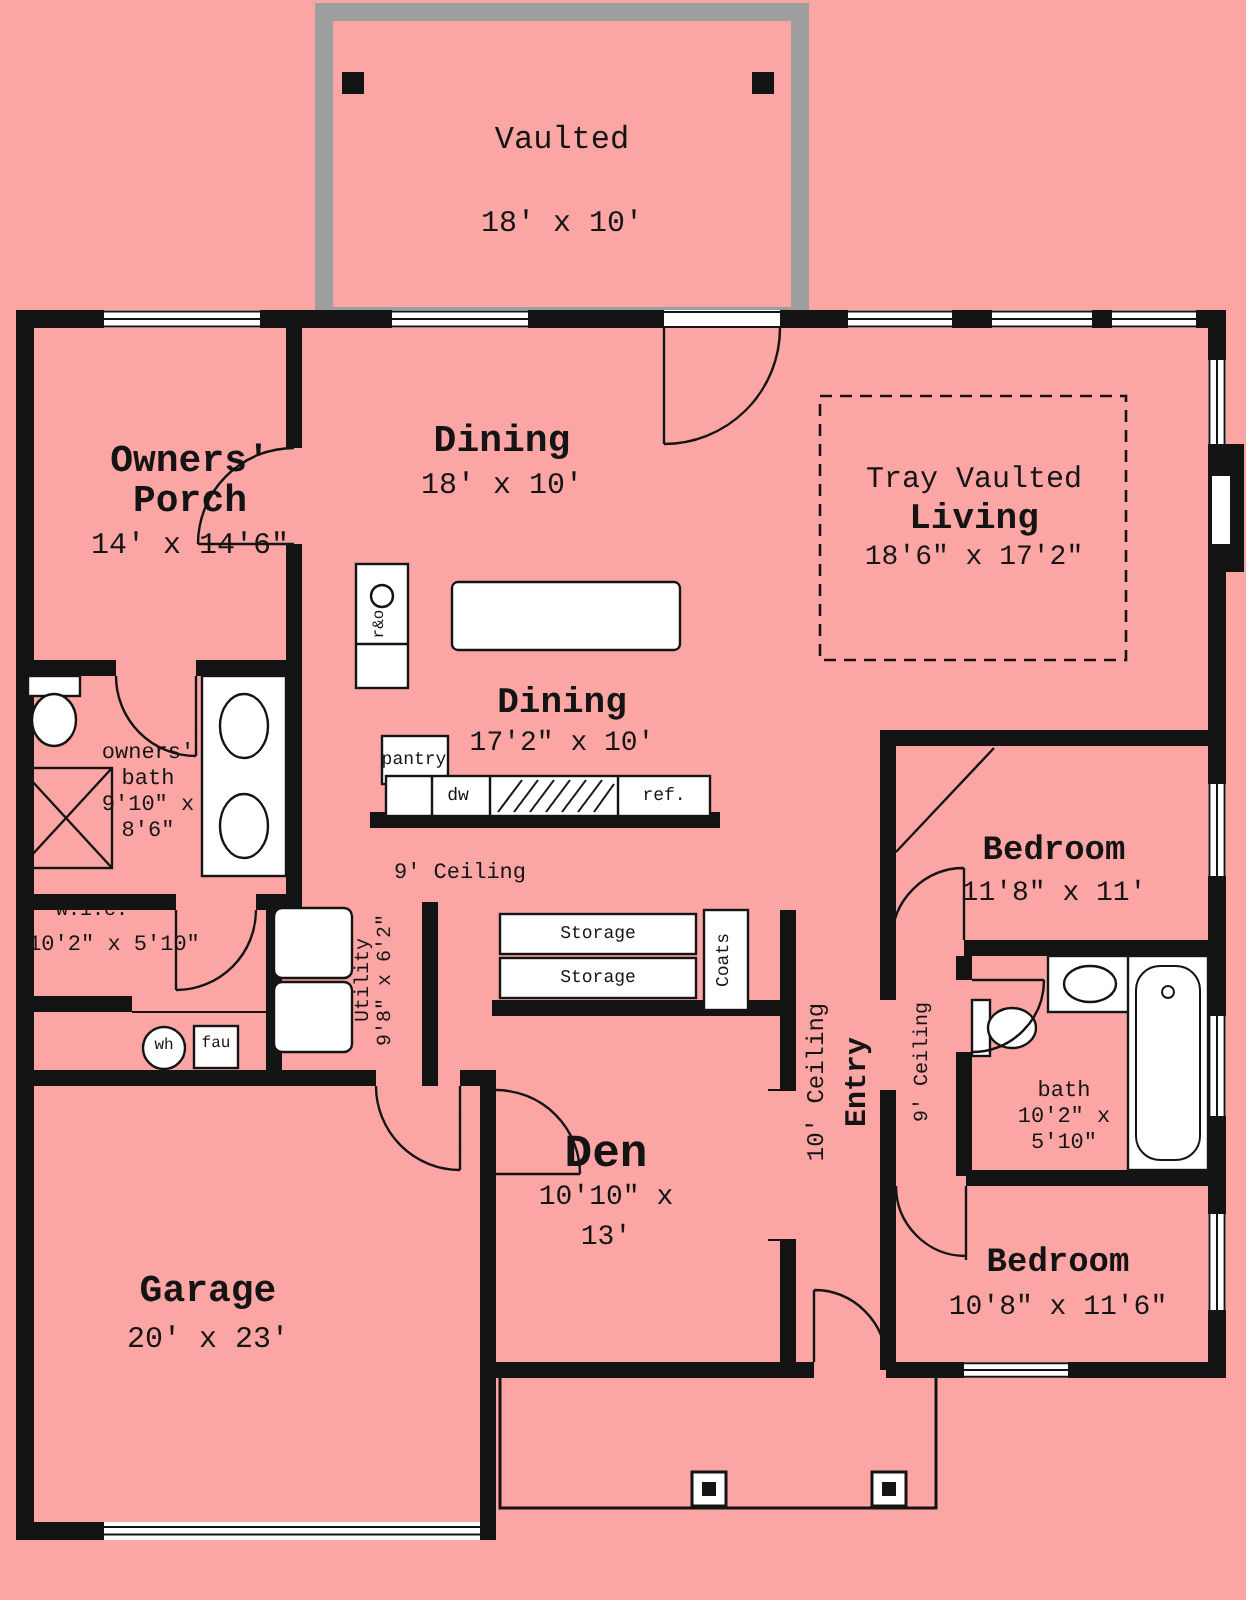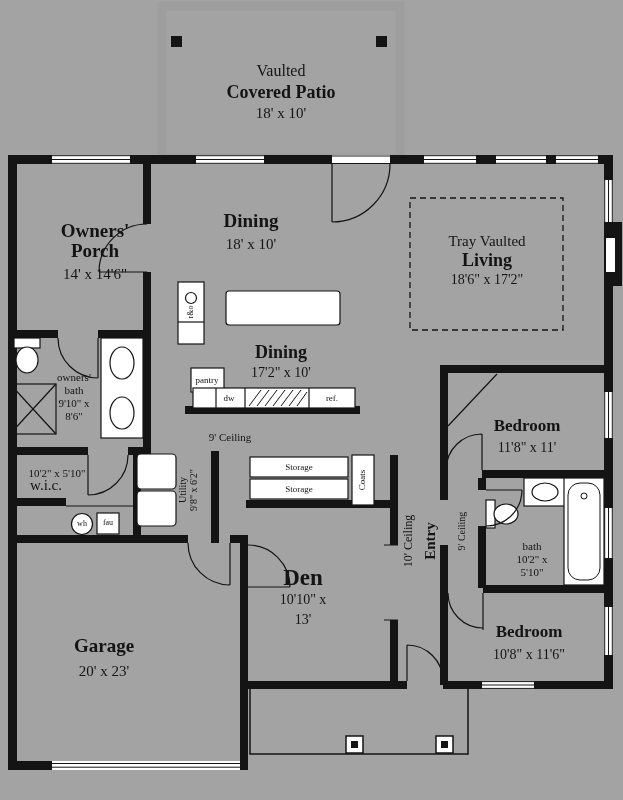--- a/index.html
+++ b/index.html
@@ -1,19 +1,19 @@
 <!DOCTYPE html>
 <html><head>
 <meta charset="utf-8">
 <style>
   * { margin:0; padding:0; box-sizing:border-box; }
   body { background:#ffffff; }
   .plan {
-    position:relative; width:623px; height:800px; background:#a3a3a3;
-    font-family:Liberation Serif, serif; color:#141414; overflow:hidden;
+    position:relative; width:623px; height:800px; background:#fca5a5;
+    font-family:Liberation Mono, monospace; color:#141414; overflow:hidden;
   }
   .plan svg { position:absolute; left:0; top:0; }
   .lbl {
     position:absolute; transform:translate(-50%,-50%);
     white-space:nowrap; text-align:center; line-height:1.12; color:#141414;
   }
   .rot { transform:translate(-50%,-50%) rotate(-90deg); }
   .b { font-weight:bold; }
 </style>
 </head>
@@ -204,21 +204,20 @@
     </g>
     <g>
       <rect x="346" y="736" width="17" height="17" fill="#ffffff" stroke="#141414" stroke-width="1.5"></rect>
       <rect x="351" y="741" width="7" height="7" fill="#141414"></rect>
       <rect x="436" y="736" width="17" height="17" fill="#ffffff" stroke="#141414" stroke-width="1.5"></rect>
       <rect x="441" y="741" width="7" height="7" fill="#141414"></rect>
     </g>
   </svg>
 
   <div class="lbl" style="left:281px;top:71px;font-size:16px">Vaulted</div>
-  <div class="lbl b" style="left:281px;top:92px;font-size:18px">Covered Patio</div>
   <div class="lbl" style="left:281px;top:113px;font-size:15px">18' x 10'</div>
 
   <div class="lbl b" style="left:95px;top:231px;font-size:19px">Owners'</div>
   <div class="lbl b" style="left:95px;top:251px;font-size:19px">Porch</div>
   <div class="lbl" style="left:95px;top:274px;font-size:15px">14' x 14'6"</div>
 
   <div class="lbl b" style="left:251px;top:221px;font-size:19px">Dining</div>
   <div class="lbl" style="left:251px;top:244px;font-size:15px">18' x 10'</div>
 
   <div class="lbl" style="left:487px;top:241px;font-size:15px">Tray Vaulted</div>
@@ -233,21 +232,21 @@
   <div class="lbl" style="left:229px;top:398px;font-size:9px">dw</div>
   <div class="lbl" style="left:332px;top:398px;font-size:9px">ref.</div>
 
   <div class="lbl" style="left:230px;top:437px;font-size:11px">9' Ceiling</div>
 
   <div class="lbl" style="left:74px;top:377px;font-size:11px">owners'</div>
   <div class="lbl" style="left:74px;top:390px;font-size:11px">bath</div>
   <div class="lbl" style="left:74px;top:403px;font-size:11px">9'10" x</div>
   <div class="lbl" style="left:74px;top:416px;font-size:11px">8'6"</div>
 
-  <div class="lbl" style="left:46px;top:485px;font-size:15px">w.i.c.</div>
+  <div class="lbl" style="left:46px;top:456px;font-size:10px">w.i.c.</div>
   <div class="lbl" style="left:57px;top:473px;font-size:11px">10'2" x 5'10"</div>
 
   <div class="lbl rot" style="left:188px;top:490px;font-size:10px">
     <div>Utility</div>
     <div>9'8" x 6'2"</div>
   </div>
 
   <div class="lbl" style="left:299px;top:467px;font-size:9px">Storage</div>
   <div class="lbl" style="left:299px;top:489px;font-size:9px">Storage</div>
   <div class="lbl rot" style="left:362px;top:480px;font-size:9px">Coats</div>

